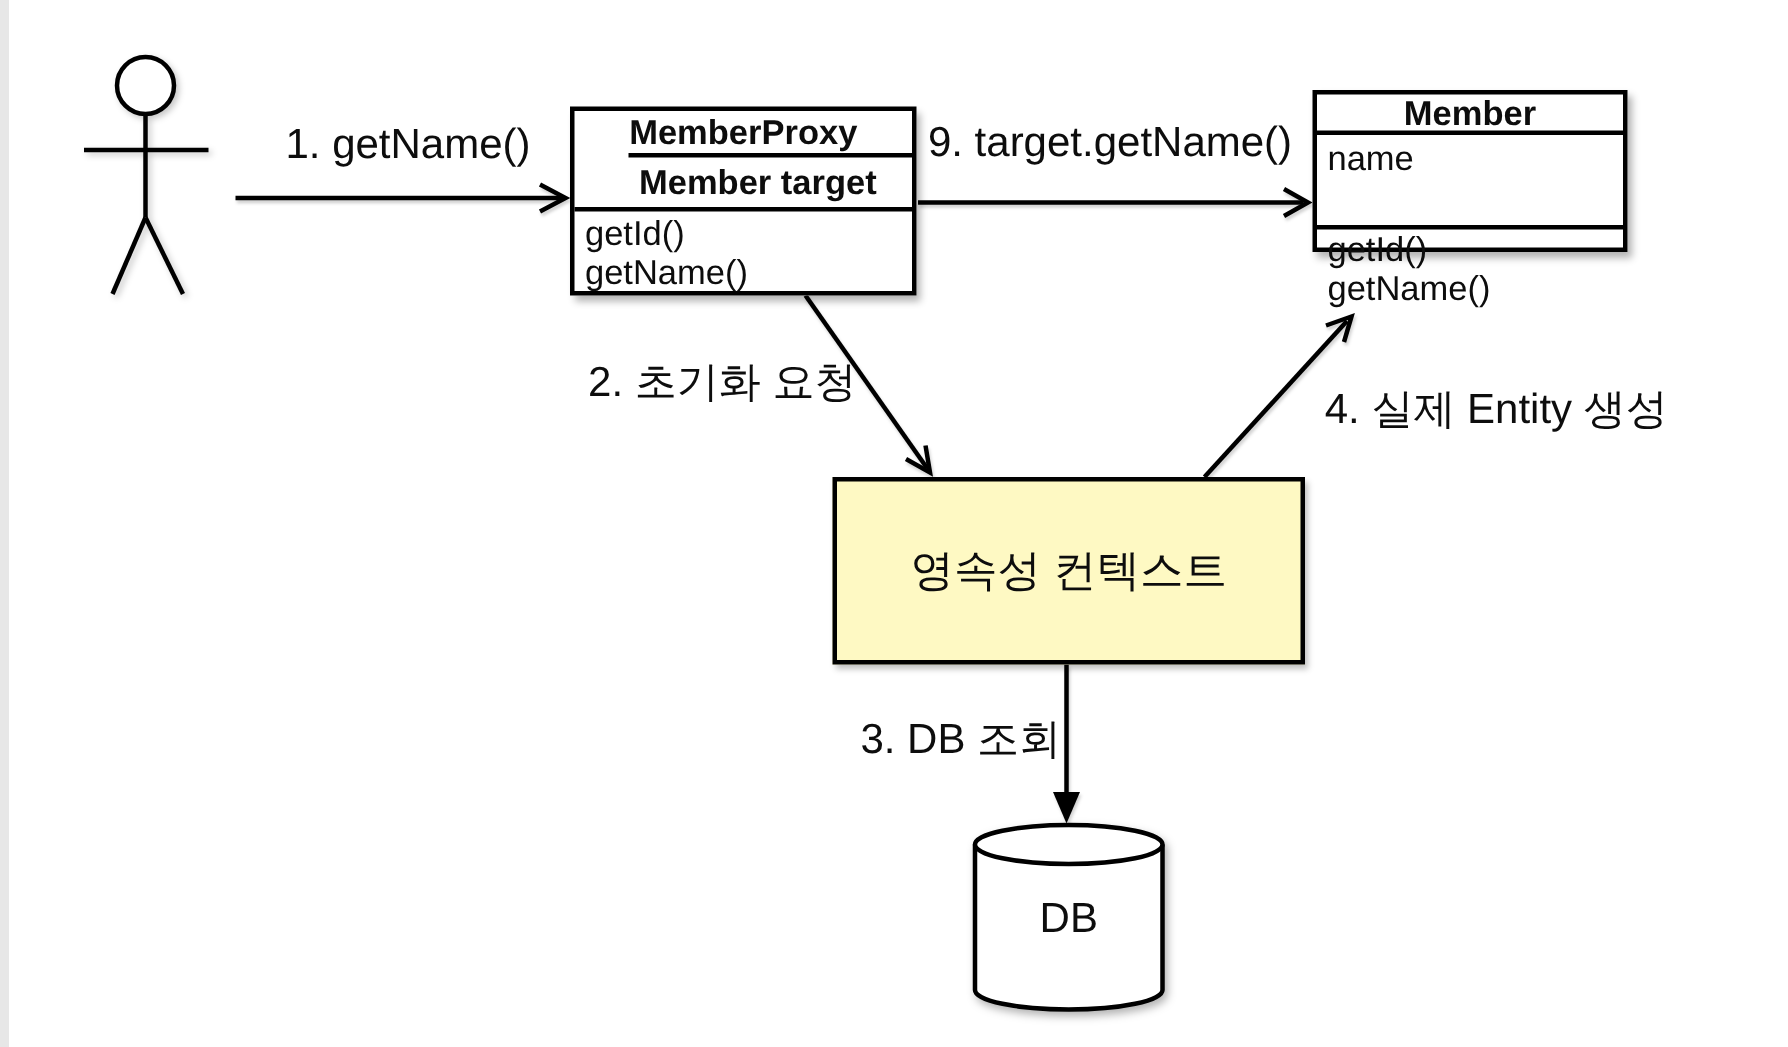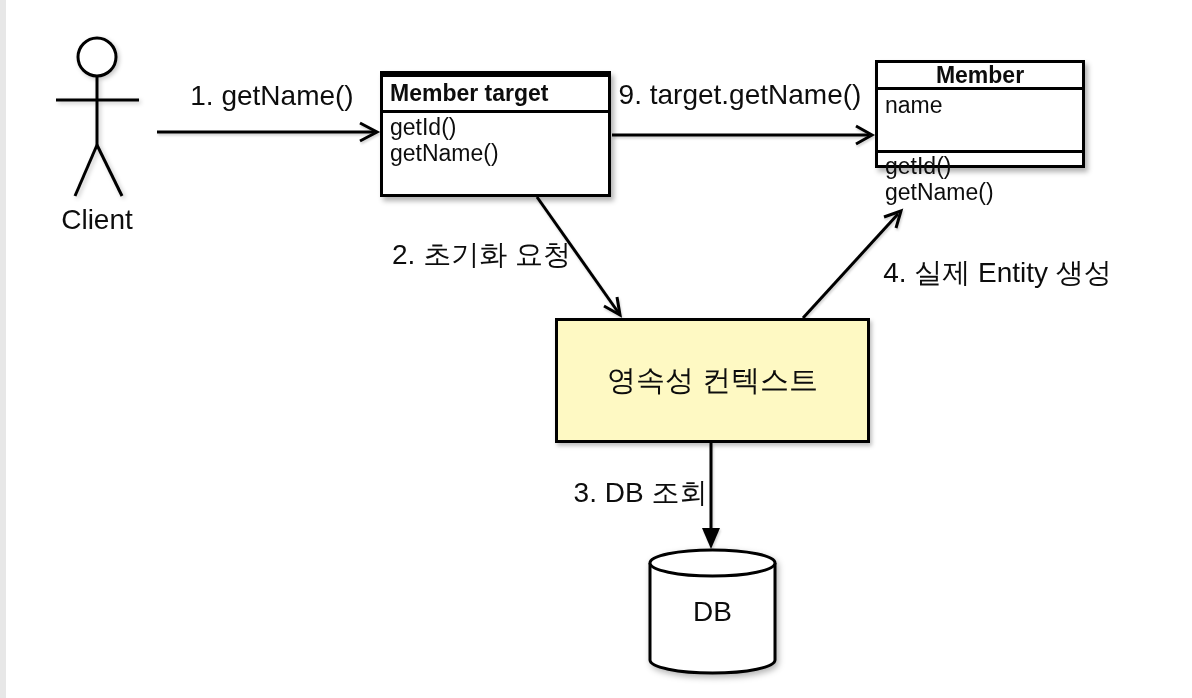--- a/index.html
+++ b/index.html
@@ -24,21 +24,21 @@
   .uml-box{
     position:absolute;background:#fff;border:3px solid #000;box-sizing:border-box;
     box-shadow:3px 4px 5px rgba(0,0,0,0.30);font-size:23px;
   }
   .uml-box .title{font-weight:700;text-align:center;}
   .uml-box .row{border-top:3px solid #000;padding-left:7px;}
   .uml-box .line{white-space:nowrap;}
 
   .proxy-box{left:380px;top:71px;width:231px;height:126px;}
   .proxy-box .title{height:28px;line-height:29px;}
-  .proxy-box .fieldrow{height:33px;line-height:32px;font-weight:700;}
+  .proxy-box .fieldrow{height:33px;line-height:32px;font-weight:700;margin-left:36px;}
   .proxy-box .methods{padding-top:1px;}
   .proxy-box .methods .line{line-height:26px;}
 
   .member-box{left:875px;top:60px;width:210px;height:108px;}
   .member-box .title{height:24px;line-height:25px;}
   .member-box .fields{height:60px;}
   .member-box .fields .line{line-height:30px;}
   .member-box .methods .line{line-height:26px;}
 
   .pc-box{
@@ -98,20 +98,21 @@
       <polygon points="711,549 702,528 720,528" class="fillblack"></polygon>
     </g>
 
     <g class="sh">
       <path d="M650,563 L650,660 A62.5,13 0 0 0 775,660 L775,563" class="fillwhite"></path>
       <ellipse cx="712.5" cy="563" rx="62.5" ry="13" class="fillwhite"></ellipse>
     </g>
   </svg>
 
   <div class="uml-box proxy-box">
+    <div class="title">MemberProxy</div>
     <div class="row fieldrow line">Member target</div>
     <div class="row methods">
       <div class="line">getId()</div>
       <div class="line">getName()</div>
     </div>
   </div>
 
   <div class="uml-box member-box">
     <div class="title">Member</div>
     <div class="row fields">
@@ -120,21 +121,20 @@
     <div class="row methods">
       <div class="line">getId()</div>
       <div class="line">getName()</div>
     </div>
   </div>
 
   <div class="pc-box">
     <span>영속성 컨텍스트</span>
   </div>
 
-  <div class="label client-label">Client</div>
   <div class="label step1-label">1. getName()</div>
   <div class="label step5-label">9. target.getName()</div>
   <div class="label step2-label">2. 초기화 요청</div>
   <div class="label step4-label">4. 실제 Entity 생성</div>
   <div class="label step3-label">3. DB 조회</div>
   <div class="label db-label">DB</div>
 
 </div>
 
 </body></html>

